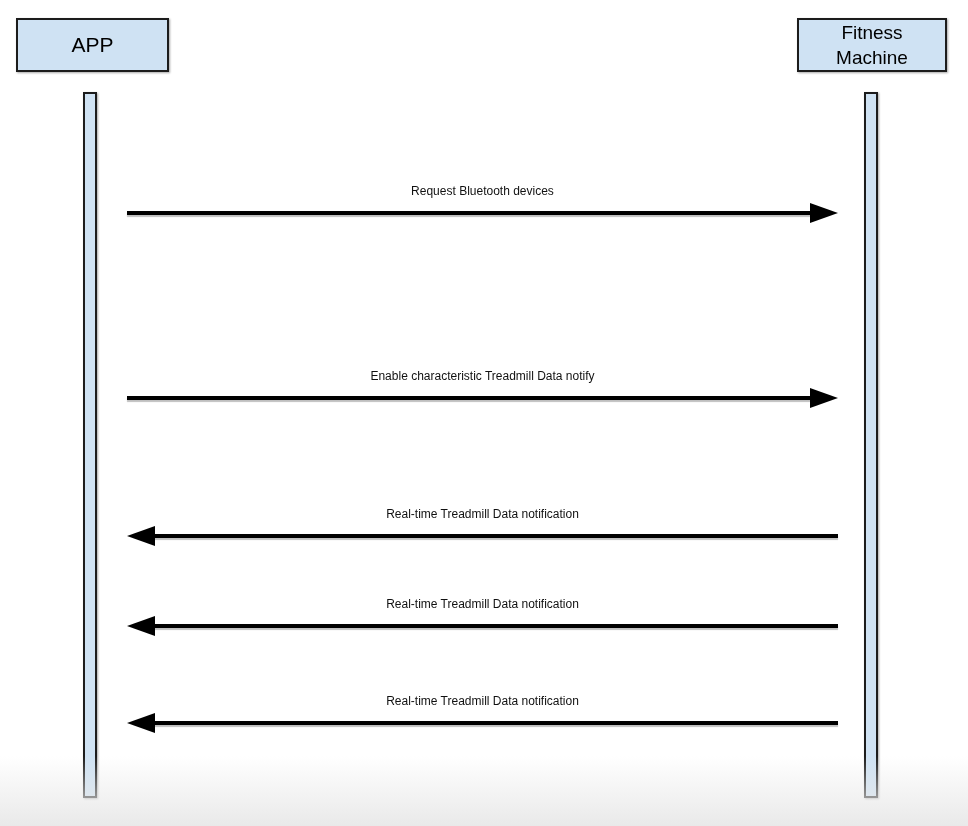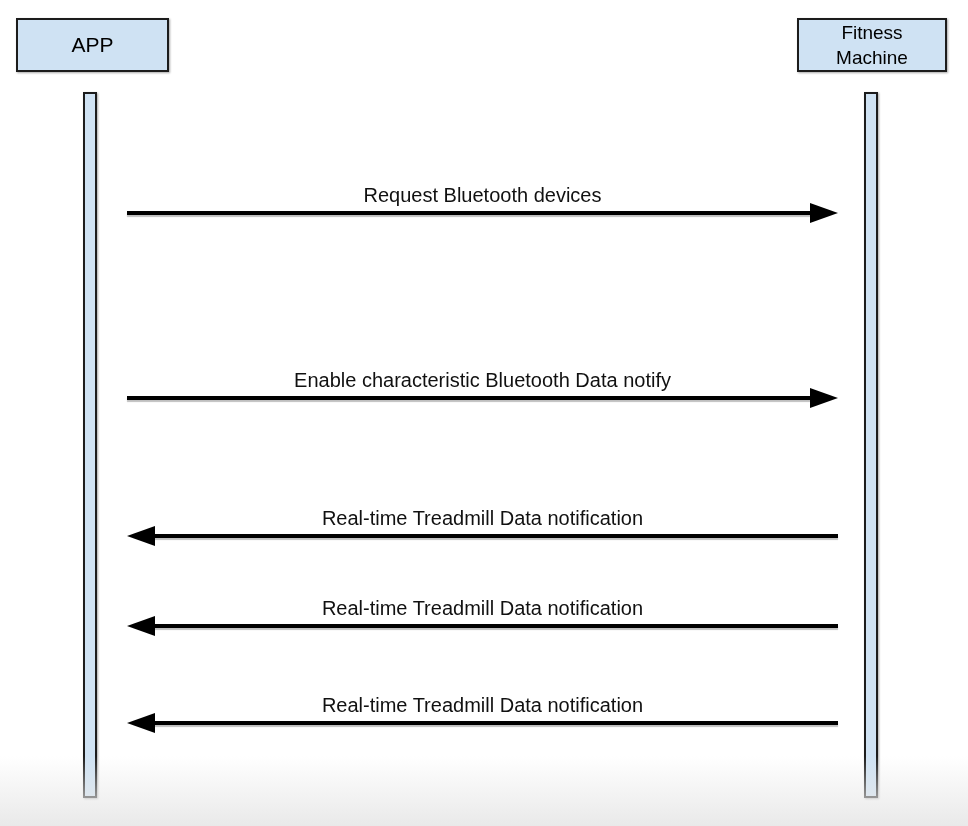--- a/index.html
+++ b/index.html
@@ -59,21 +59,21 @@
   .msg-4 { top: 507px; }
   .msg-5 { top: 597px; }
   .msg-6 { top: 694px; }
 
   .msg-label {
     position: absolute;
     top: 0;
     left: 0;
     width: 100%;
     text-align: center;
-    font-size: 20px;
+    font-size: 12px;
     color: #111111;
     white-space: nowrap;
   }
 
   .arrow {
     position: absolute;
     top: 19px;
     left: 0;
     right: 0;
     height: 20px;
@@ -130,21 +130,21 @@
     <div class="msg-label">Request Bluetooth devices</div>
     <div class="arrow" data-dir="right">
 
       <span class="shaft"></span>
       <span class="head head-right"></span>
     </div>
   </div>
 
 
   <div class="msg msg-3">
-    <div class="msg-label">Enable characteristic Bluetooth Data notify</div>
+    <div class="msg-label">Enable characteristic Treadmill Data notify</div>
     <div class="arrow" data-dir="right">
 
       <span class="shaft"></span>
       <span class="head head-right"></span>
     </div>
   </div>
 
   <div class="msg msg-4">
     <div class="msg-label">Real-time Treadmill Data notification</div>
     <div class="arrow" data-dir="left">

